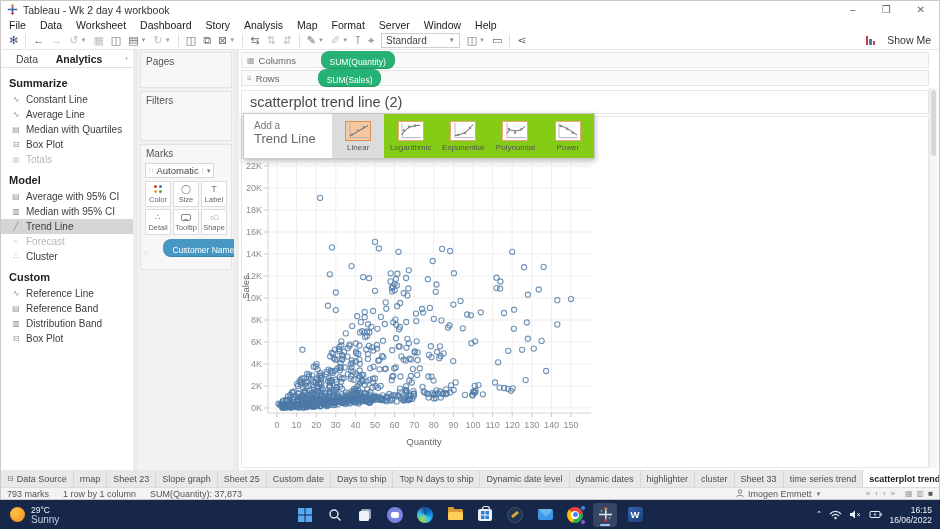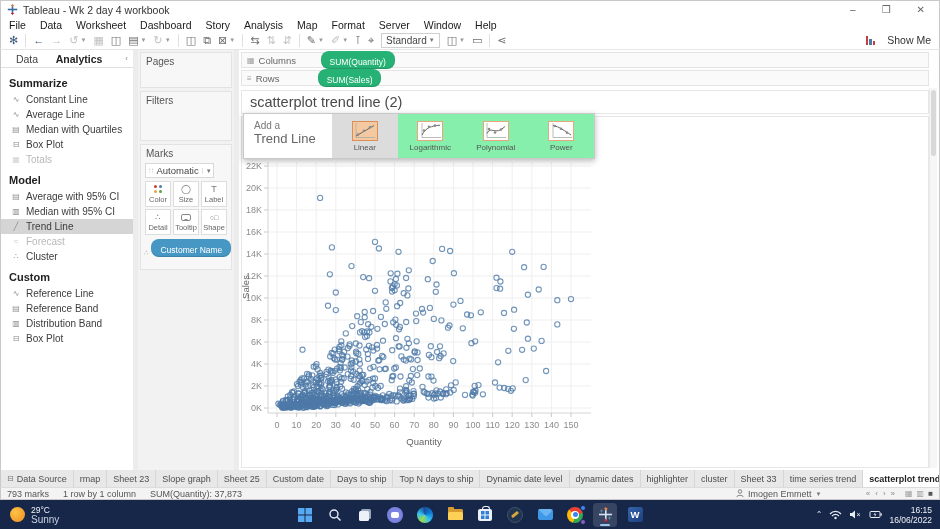--- a/index.html
+++ b/index.html
@@ -17,21 +17,21 @@
   .menubar { height:13px; display:flex; align-items:center; gap:14px; padding:0 8px; background:#fff; border-left:1px solid #c9c9c9; border-right:1px solid #c9c9c9; }
   .menubar span { font-size:10.5px; color:#1a1a1a; cursor:default; }
 
   
   .toolbar { height:19px; display:flex; align-items:center; gap:7px; padding:0 8px; background:#fff; border-left:1px solid #c9c9c9; border-right:1px solid #c9c9c9; border-bottom:1px solid #e6e6e6; }
   .tb-i { font-size:11px; color:#6f6f6f; display:inline-flex; align-items:center; line-height:17px; }
   .tb-i.dim { color:#c0c0c0; }
   .tb-i.dark { color:#3f5a7d; }
   .tb-i .caret { font-size:6px; color:#9a9a9a; margin-left:2px; }
   .tb-sep { width:1px; height:13px; background:#e0e0e0; }
-  .std-select { display:flex; align-items:center; border:1px solid #cfcfcf; background:#fff; height:15px; padding:0 4px; gap:2px; }
+  .std-select { display:flex; align-items:center; border:1px solid #cfcfcf; background:#fff; height:15px; padding:0 4px; gap:22px; }
   .std-select .lbl { font-size:10px; color:#444; }
   .std-select .caret { font-size:6px; color:#777; }
   .show-me { margin-left:auto; display:flex; align-items:center; gap:12px; }
   .show-me .bars { display:flex; align-items:flex-end; gap:1px; height:9px; }
   .show-me .bars i { width:2.5px; background:#c63f3f; display:block; }
   .show-me .bars i:nth-child(2){ background:#4e79a7; height:6px;} .show-me .bars i:nth-child(1){height:9px;} .show-me .bars i:nth-child(3){ background:#c63f3f; height:4px;}
   .show-me .lbl { font-size:10.5px; color:#333; }
 
   
   .main { display:flex; height:420px; background:#efefef; border-left:1px solid #c9c9c9; border-right:1px solid #c9c9c9; }
@@ -63,40 +63,40 @@
   .marks-dd .dd-btn { font-size:6px; color:#777; border-left:1px solid #e0e0e0; padding-left:3px; }
   .marks-grid { display:grid; grid-template-columns:repeat(3,1fr); gap:2px; margin:0 4px; }
   .mk-btn { background:#fff; border:1px solid #ddd; height:26px; display:flex; flex-direction:column; align-items:center; justify-content:center; gap:1px; }
   .mk-btn .glyph { font-size:9px; color:#777; line-height:9px; height:10px; display:flex; align-items:center; }
   .mk-btn .lbl { font-size:7.5px; color:#666; }
   .dots4 { width:9px; height:9px; display:grid; grid-template-columns:1fr 1fr; gap:1px; }
   .dots4 i { width:3.5px; height:3.5px; border-radius:50%; display:block; }
   .dots4 i:nth-child(1){background:#d03b2f}.dots4 i:nth-child(2){background:#4e79a7}.dots4 i:nth-child(3){background:#e8a33d}.dots4 i:nth-child(4){background:#59a14f}
   .bubble { width:10px; height:7px; border:1px solid #888; border-radius:2px; position:relative; }
   .bubble:after { content:""; position:absolute; left:2px; bottom:-3px; border:2px solid transparent; border-top-color:#888; }
-  .pill-row { display:flex; align-items:flex-end; gap:3px; margin:4px 2px 0 3px; }
+  .pill-row { display:flex; align-items:flex-end; gap:15px; margin:4px 2px 0 3px; }
   .pill-row .ic { font-size:7px; color:#999; }
   .pill { border-radius:8px; font-size:8.5px; color:#fff; padding:6px 9px 2px; white-space:nowrap; box-shadow:inset 0 -1px 1px rgba(0,0,0,.15); }
 
   
   .canvas { flex:1; background:#fff; position:relative; overflow:hidden; }
   .shelf { position:absolute; left:2px; right:10px; height:16px; background:#fafafa; border:1px solid #e4e4e4; display:flex; align-items:center; }
   .shelf.columns { top:2px; } .shelf.rows { top:20px; }
   .shelf .ic { font-size:8px; color:#999; margin:0 4px 0 5px; }
   .shelf .lbl { font-size:9.5px; color:#666; width:62px; }
   .sheet-title-bar { position:absolute; top:40px; left:2px; right:10px; height:24px; background:#fff; border:1px solid #e7e7e7; display:flex; align-items:center; }
   .sheet-title-bar .title { font-size:14.5px; color:#4a4a4a; padding-left:8px; }
   .sheet-area { position:absolute; top:66px; left:2px; right:10px; bottom:2px; background:#fff; border:1px solid #e7e7e7; }
 
   
   .trend-dialog { position:absolute; top:63px; left:4px; width:352px; height:46px; display:flex; background:#fff; border:1px solid #c9c9c9; box-shadow:0 2px 6px rgba(0,0,0,.28); z-index:5; }
   .td-left { width:88px; background:#fff; padding:6px 0 0 10px; }
   .td-left .l1 { font-size:10px; color:#777; }
   .td-left .l2 { font-size:13px; color:#666; }
-  .td-opts { flex:1; background:#86efac; display:flex; }
+  .td-opts { flex:1; background:#84cc16; display:flex; }
   .td-opt { flex:1; display:flex; flex-direction:column; align-items:center; justify-content:center; gap:2px; cursor:default; }
   .td-opt.selected { background:#dcdcdc; }
   .td-iconbox { width:26px; height:20px; background:#fff; border:1.5px solid #e5a87c; display:flex; align-items:center; justify-content:center; }
   .td-opt.selected .td-iconbox { background:#f4c9a1; border-color:#dd8e55; }
   .td-opt .lbl { font-size:8px; color:#555; }
 
   
   #chart { position:absolute; top:108px; left:0; }
 
   
@@ -411,20 +411,32 @@
               <div class="td-iconbox">
                 <svg width="23" height="17" viewBox="0 0 23 17">
                   <path d="M3,1 L3,15.5 L22,15.5" stroke="#aaa" fill="none" stroke-width="0.8"></path>
                   <path d="M3,13 C7,5.5 12,4 21,3.2" stroke="#666" fill="none" stroke-width="1"></path>
                   <circle cx="5" cy="8.5" r="1.3" fill="#8a8a8a"></circle>
                   <circle cx="10" cy="4.8" r="1.3" fill="#8a8a8a"></circle>
                   <circle cx="16" cy="3.6" r="1.3" fill="#8a8a8a"></circle>
                 </svg>
               </div>
               <span class="lbl">Logarithmic</span>
+            </div>
+            <div class="td-opt">
+              <div class="td-iconbox">
+                <svg width="23" height="17" viewBox="0 0 23 17">
+                  <path d="M3,1 L3,15.5 L22,15.5" stroke="#aaa" fill="none" stroke-width="0.8"></path>
+                  <path d="M3,13.5 C12,12.5 17,8 21,2.5" stroke="#666" fill="none" stroke-width="1"></path>
+                  <circle cx="6" cy="13" r="1.3" fill="#8a8a8a"></circle>
+                  <circle cx="13" cy="11" r="1.3" fill="#8a8a8a"></circle>
+                  <circle cx="18" cy="6" r="1.3" fill="#8a8a8a"></circle>
+                </svg>
+              </div>
+              <span class="lbl">Exponential</span>
             </div>
             <div class="td-opt">
               <div class="td-iconbox">
                 <svg width="23" height="17" viewBox="0 0 23 17">
                   <path d="M3,1 L3,15.5 L22,15.5" stroke="#aaa" fill="none" stroke-width="0.8"></path>
                   <path d="M3,11.5 C7,3 11,14.5 21,4.5" stroke="#666" fill="none" stroke-width="1"></path>
                   <circle cx="5" cy="7" r="1.3" fill="#8a8a8a"></circle>
                   <circle cx="11" cy="10.5" r="1.3" fill="#8a8a8a"></circle>
                   <circle cx="17" cy="7.5" r="1.3" fill="#8a8a8a"></circle>
                 </svg>

